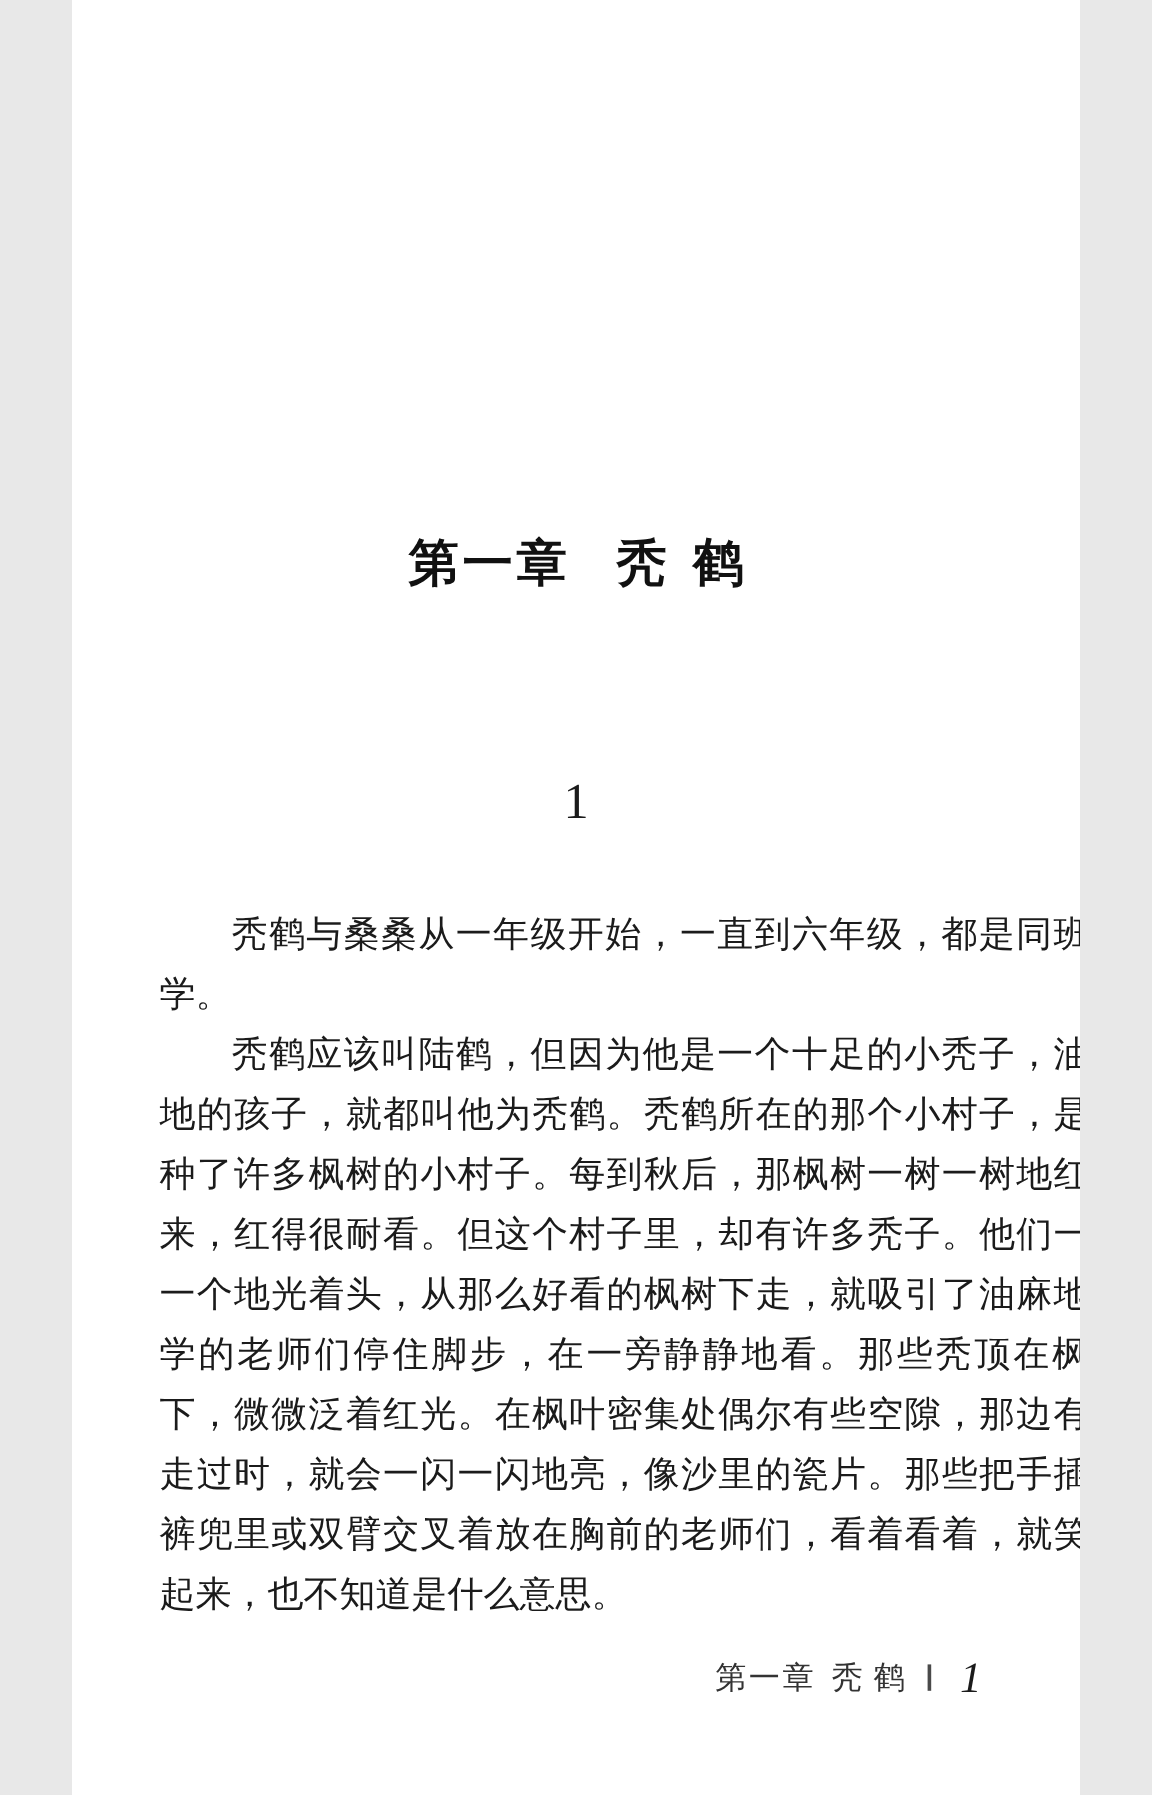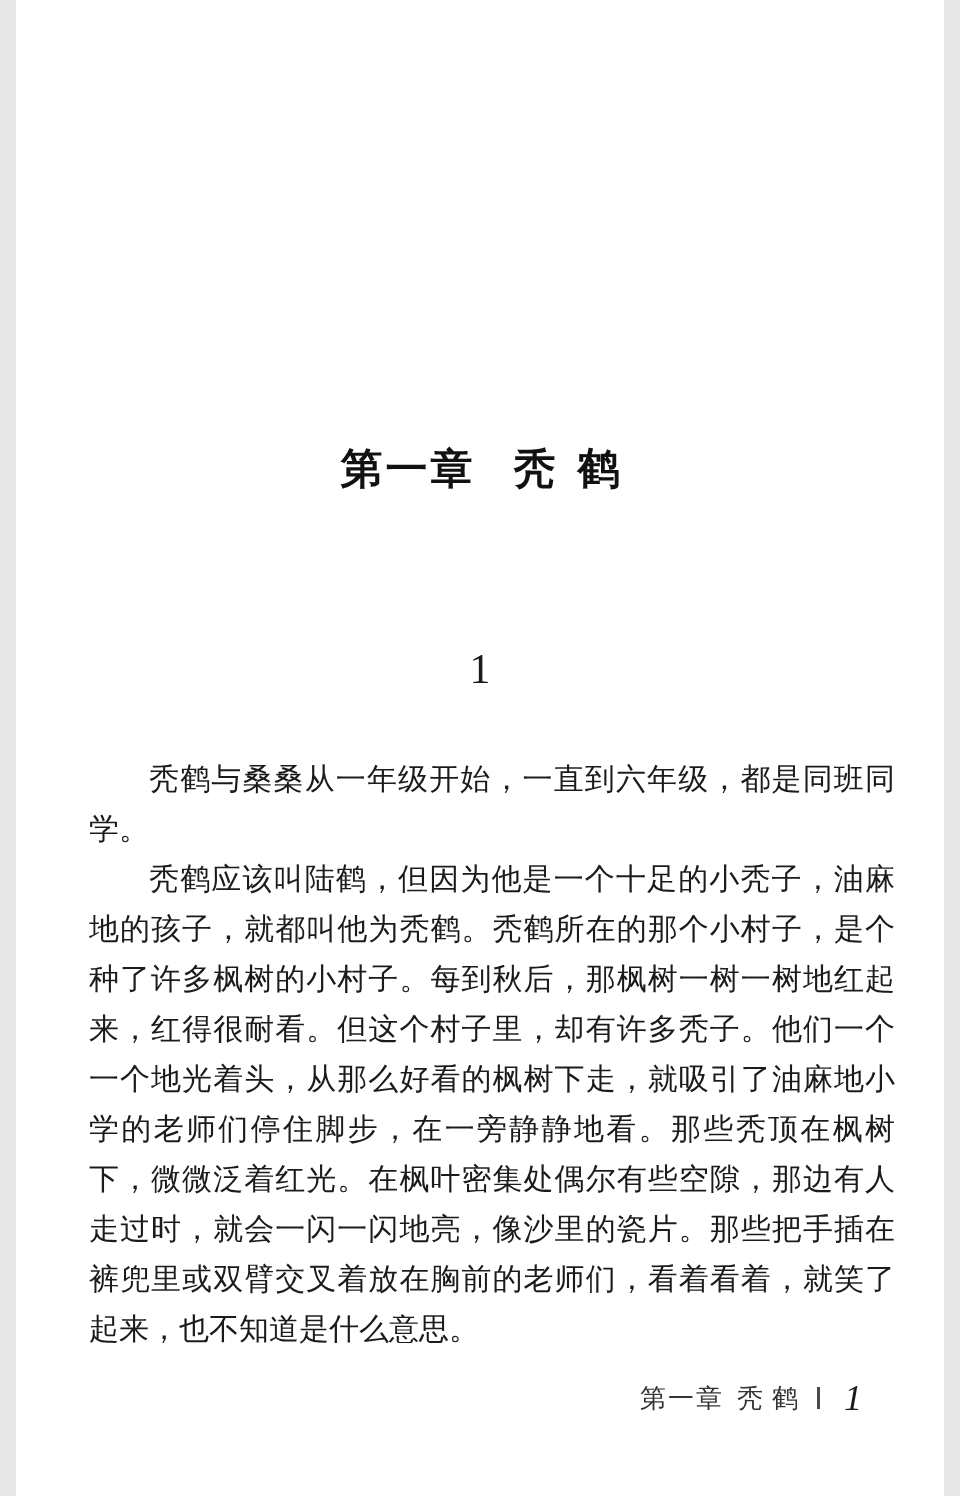--- a/index.html
+++ b/index.html
@@ -2,21 +2,21 @@
 <html lang="zh"><head>
 <meta charset="utf-8">
 <style>
   html, body {
     margin: 0;
     padding: 0;
     background: #e8e8e8;
   }
   .page {
     position: relative;
-    width: 928px;
+    width: 840px;
     height: 1496px;
     margin: 0 auto;
     background: #ffffff;
     overflow: hidden;
     font-family: "Liberation Serif", "DejaVu Serif", serif;
   }
 
   
   .chapter-heading {
     position: absolute;

